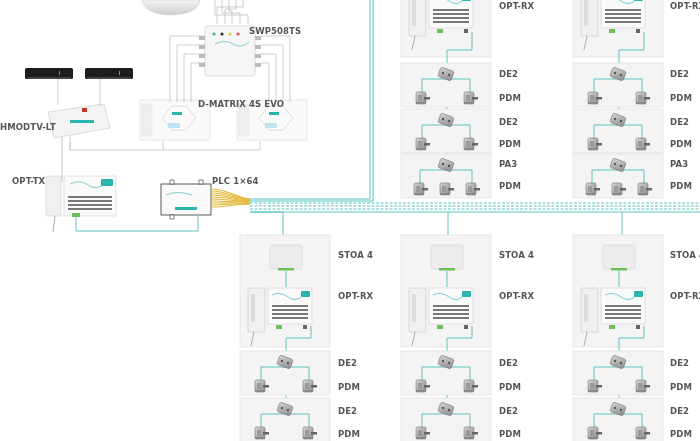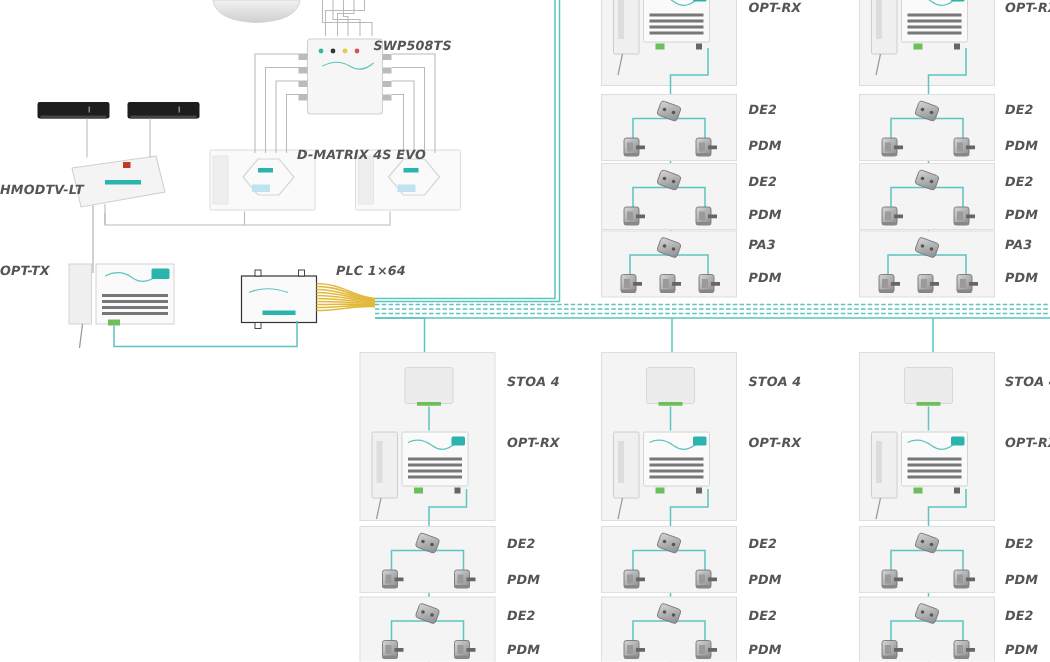--- a/index.html
+++ b/index.html
@@ -1,18 +1,18 @@
 <!DOCTYPE html>
 <html><head>
 <meta charset="utf-8">
 <style>
   html,body{margin:0;padding:0;background:#fff;}
   body{width:700px;height:441px;overflow:hidden;position:relative;font-family:"Liberation Sans",sans-serif;}
   #diagram{position:absolute;left:0;top:0;width:700px;height:441px;}
-  .lbl{position:absolute;font-family:"DejaVu Sans",sans-serif;font-weight:bold;font-size:8.5px;color:#555;white-space:nowrap;letter-spacing:0.1px;font-style:italic;}
+  .lbl{position:absolute;font-family:"DejaVu Sans",sans-serif;font-weight:bold;font-size:8.5px;color:#555;white-space:nowrap;letter-spacing:0.1px;}
 </style>
 </head>
 <body>
 
 <svg id="diagram" width="700" height="441" viewBox="0 0 700 441" xmlns="http://www.w3.org/2000/svg">
   <defs>
     <linearGradient id="dishGrad" x1="0" y1="0" x2="0" y2="1">
       <stop offset="0" stop-color="#f2f2f2"></stop>
       <stop offset="1" stop-color="#cfcfcf"></stop>
     </linearGradient>
@@ -257,22 +257,22 @@
         <use href="#outlet-device" x="594" y="433"></use>
         <use href="#outlet-device" x="642" y="433"></use>
       </g>
     </g>
 </svg>
 
 <div id="labels">
   <span class="lbl" style="left:249px;top:26px;">SWP508TS</span>
   <span class="lbl" style="left:198px;top:99px;">D-MATRIX 4S EVO</span>
   <span class="lbl" style="left:0px;top:122px;">HMODTV-LT</span>
-  <span class="lbl" style="left:0px;top:176px;">OPT-TX</span>
-  <span class="lbl" style="left:224px;top:176px;">PLC 1×64</span>
+  <span class="lbl" style="left:12px;top:176px;">OPT-TX</span>
+  <span class="lbl" style="left:212px;top:176px;">PLC 1×64</span>
 
   <span class="lbl" style="left:499px;top:1px;">OPT-RX</span>
   <span class="lbl" style="left:499px;top:69px;">DE2</span>
   <span class="lbl" style="left:499px;top:93px;">PDM</span>
   <span class="lbl" style="left:499px;top:117px;">DE2</span>
   <span class="lbl" style="left:499px;top:139px;">PDM</span>
   <span class="lbl" style="left:499px;top:159px;">PA3</span>
   <span class="lbl" style="left:499px;top:181px;">PDM</span>
 
   <span class="lbl" style="left:670px;top:1px;">OPT-RX</span>

